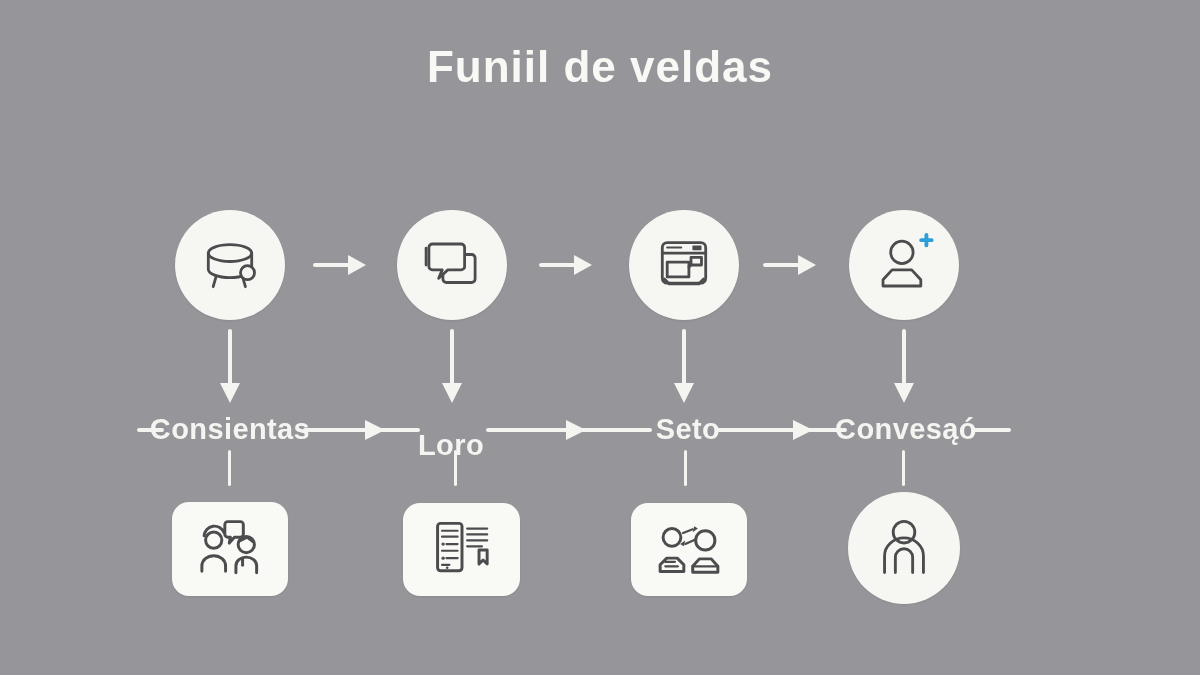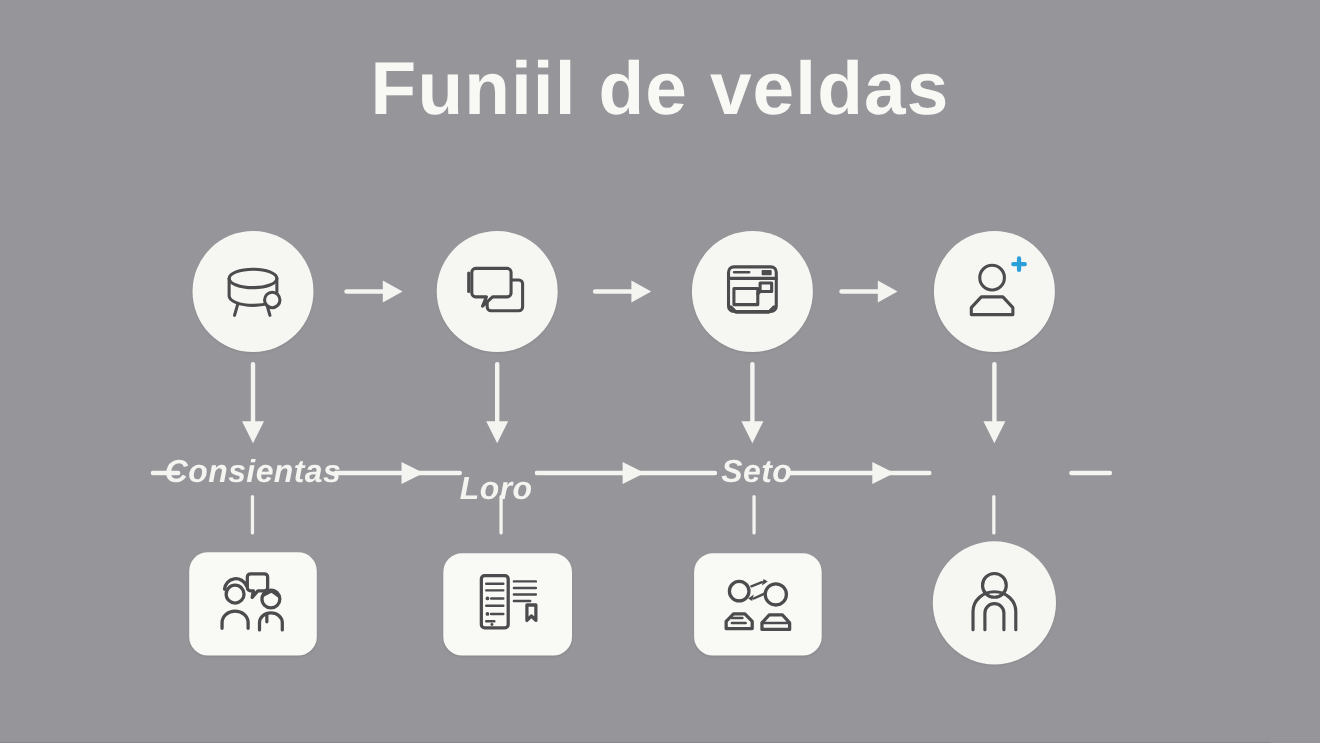--- a/index.html
+++ b/index.html
@@ -3,42 +3,42 @@
 <meta charset="utf-8">
 <style>
   html,body{margin:0;padding:0;background:#7d7d81;}
   .stage{
     position:relative;width:1200px;height:675px;overflow:hidden;
     background:#95959a;
     font-family:"Liberation Sans",sans-serif;
   }
   .title{
     position:absolute;left:0;right:0;top:42px;text-align:center;
-    font-size:68px;font-weight:700;letter-spacing:1px;color:#f8f8f5;
+    font-size:44px;font-weight:700;letter-spacing:1px;color:#f8f8f5;
   }
   .circle-node{
     position:absolute;width:110px;height:110px;border-radius:50%;
     background:#f6f6f3;display:flex;align-items:center;justify-content:center;
     box-shadow:0 1px 2px rgba(0,0,0,0.08);
   }
   .card-node{
     position:absolute;background:#f9f9f6;border-radius:17px;
     display:flex;align-items:center;justify-content:center;
     box-shadow:0 1px 2px rgba(0,0,0,0.08);
   }
   .icon{stroke:#4c4c4e;fill:none;stroke-width:4;stroke-linecap:round;stroke-linejoin:round;}
   .icon .fillbg{fill:#f6f6f3;}
   .icon .filled{fill:#4c4c4e;stroke:none;}
   .icon .thin{stroke-width:3;}
   .arrow{position:absolute;}
   .arrow line{stroke:#f4f4f1;stroke-width:4;stroke-linecap:round;}
   .arrow polygon{fill:#f4f4f1;}
   .stage-label{
     position:absolute;top:413px;transform:translateX(-50%);
-    color:#f4f4f1;font-size:29px;font-weight:600;letter-spacing:0.4px;white-space:nowrap;font-style:italic;
+    color:#f4f4f1;font-size:29px;font-weight:600;letter-spacing:0.4px;white-space:nowrap;
   }
   .hline{position:absolute;height:4px;background:#f4f4f1;border-radius:2px;top:428px;}
   .vline{position:absolute;width:3px;background:#f4f4f1;border-radius:2px;top:450px;height:36px;}
 </style>
 </head>
 <body>
 
 <div class="stage">
 
   <div class="title">Funiil de veldas</div>
@@ -123,20 +123,21 @@
   <span class="stage-label" style="left:451px;margin-top:16px;">Loro</span>
   <svg class="arrow" style="left:486px;top:418px;" width="166" height="24" viewBox="0 0 166 24">
     <line x1="2" y1="12" x2="164" y2="12"></line>
       <polygon points="80,2 100,12 80,22"></polygon>
   </svg>
   <span class="stage-label" style="left:688px;">Seto</span>
   <svg class="arrow" style="left:716px;top:418px;" width="131" height="24" viewBox="0 0 131 24">
     <line x1="2" y1="12" x2="129" y2="12"></line>
       <polygon points="77,2 97,12 77,22"></polygon>
   </svg>
+  <span class="stage-label" style="left:906px;">Convesąó</span>
   <div class="hline" style="left:972px;width:39px;"></div>
 
   <div class="vline" style="left:228px;"></div>
   <div class="vline" style="left:454px;"></div>
   <div class="vline" style="left:684px;"></div>
   <div class="vline" style="left:902px;"></div>
 
   <div class="card-node" style="left:172px;top:502px;width:116px;height:94px;">
     <svg class="icon" width="82" height="74" viewBox="0 0 100 100">
       <path d="M15,32 a14,14 0 0 1 27,-4"></path>

